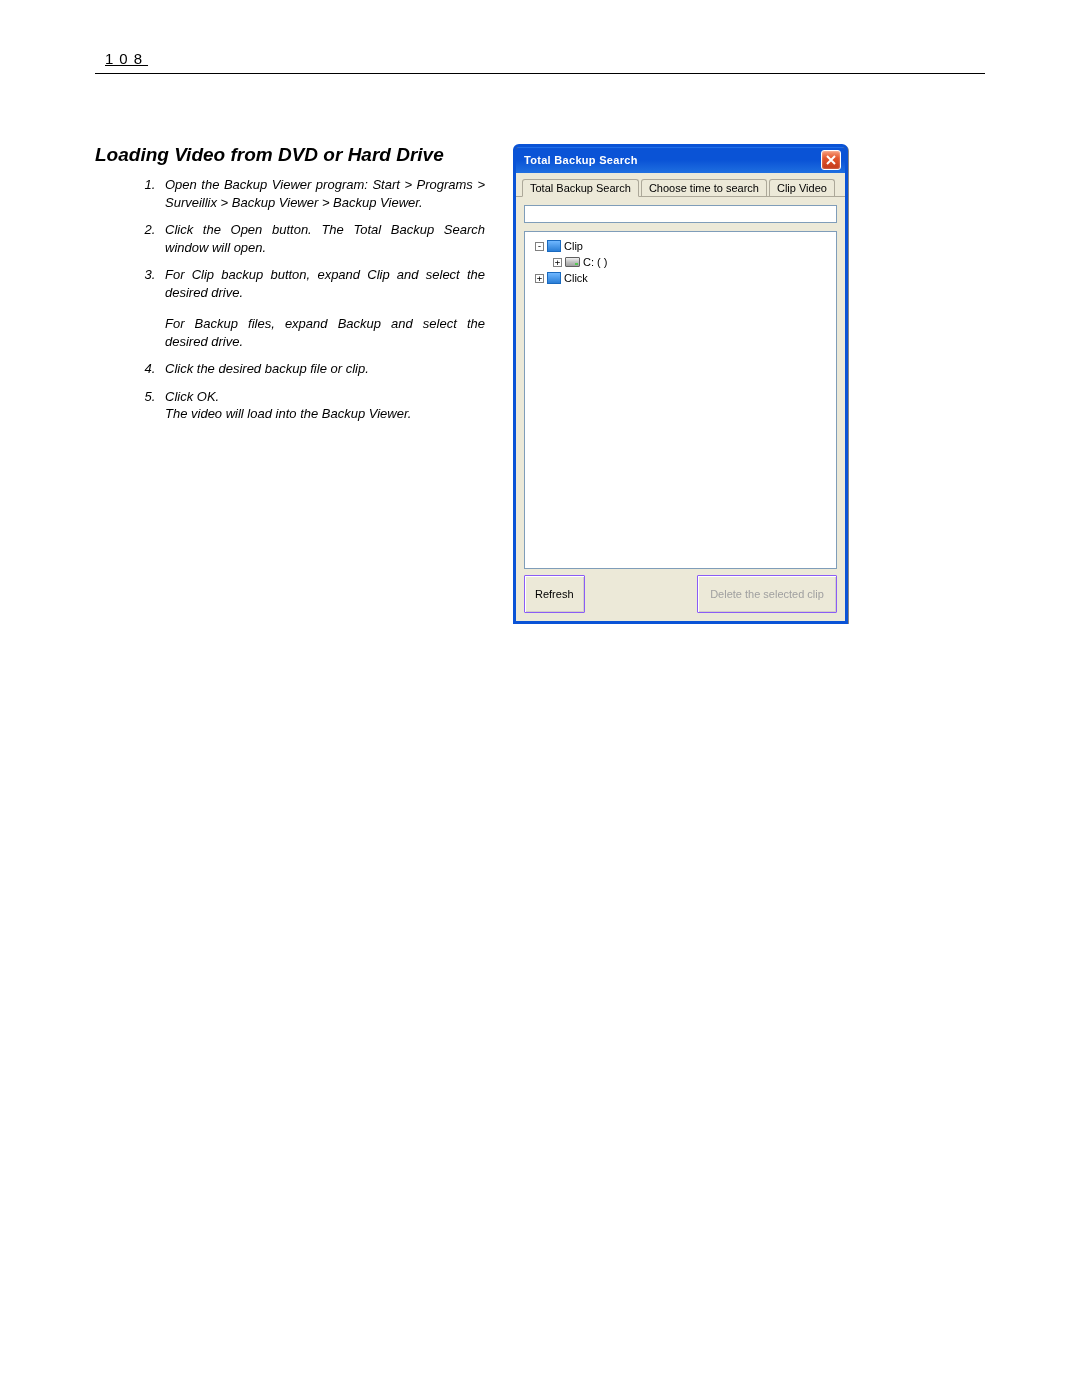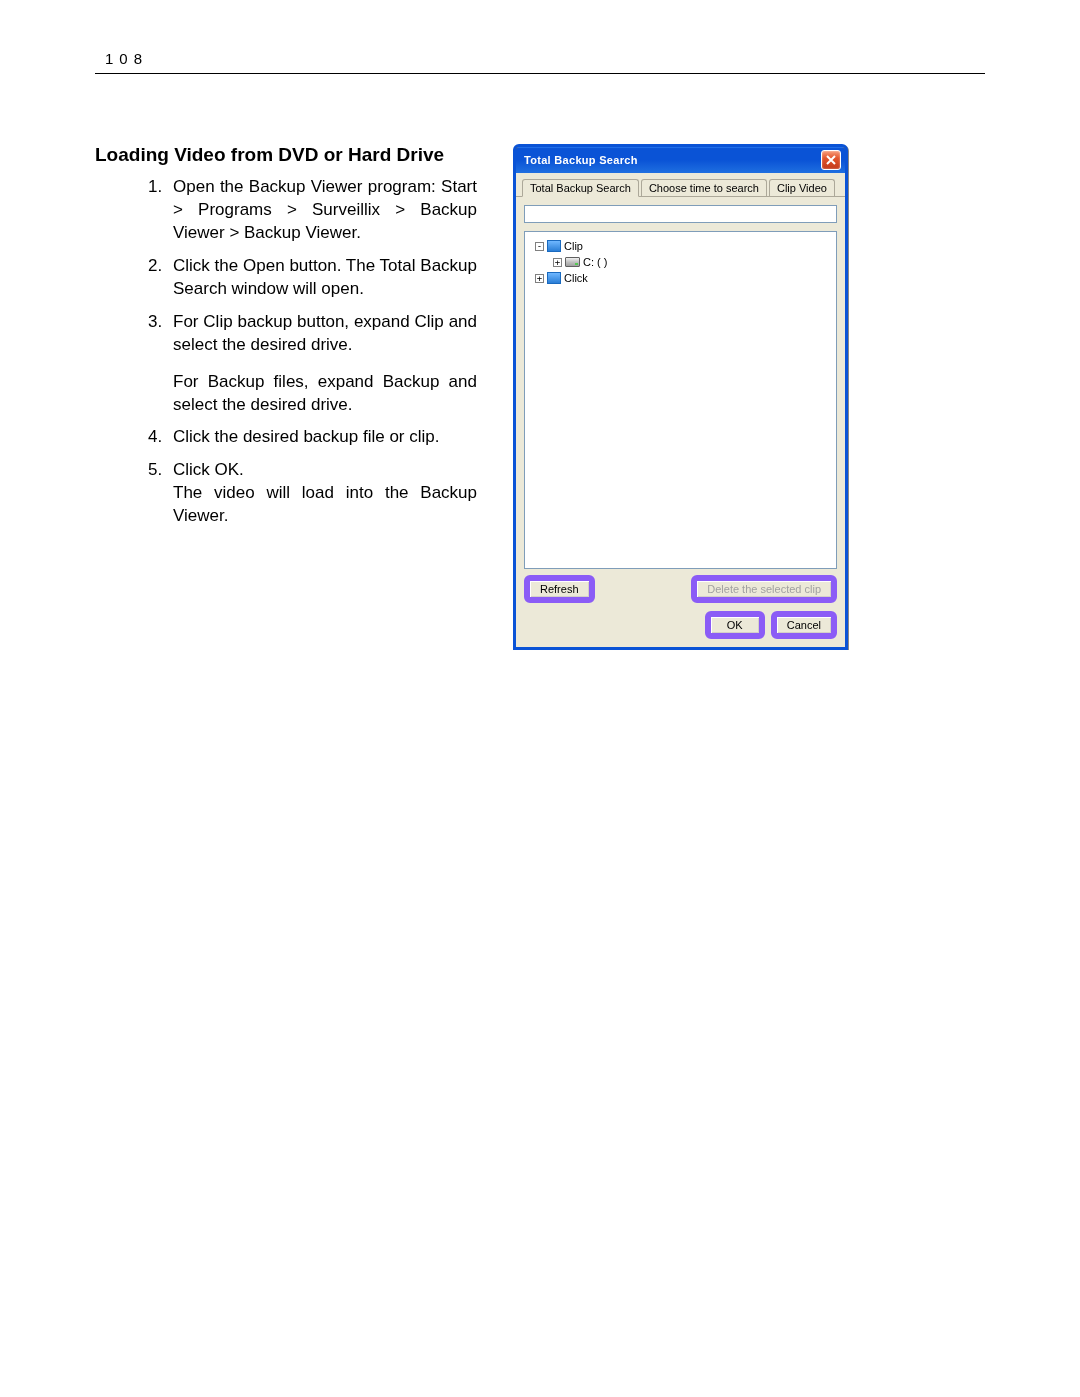--- a/index.html
+++ b/index.html
@@ -14,48 +14,50 @@
   }
   .page {
     padding: 50px 95px 0 95px;
   }
   .header {
     display: flex;
     align-items: baseline;
     border-bottom: 1px solid #000;
     padding-bottom: 6px;
     margin-bottom: 70px;
+    text-decoration: underline;
   }
   .page-number {
     font-family: Arial, Helvetica, sans-serif;
     font-size: 15px;
     letter-spacing: 6px;
     margin-left: 10px;
   }
   .content {
     display: flex;
     align-items: flex-start;
     gap: 28px;
   }
   .left-col {
     flex: 0 0 390px;
+    font-style: italic;
   }
   .right-col {
     flex: 0 0 335px;
   }
   h2.section-title {
     font-size: 19px;
     font-weight: bold;
     margin: 0 0 10px 0;
     font-family: Arial, Helvetica, sans-serif;
   }
   ol.steps {
-    margin: 8px;
+    margin: 0;
     padding-left: 64px;
-    font-size: 17px;
+    font-size: 13px;
     line-height: 1.35;
   }
   ol.steps li {
     margin-bottom: 10px;
     padding-left: 6px;
     text-align: justify;
   }
   ol.steps li .sub {
     display:block;
     margin-top: 14px;
@@ -182,23 +184,23 @@
     align-items: center;
     padding: 6px 0 0 0;
     gap: 6px;
   }
   .button-row.bottom {
     justify-content: flex-end;
     padding-top: 8px;
   }
   .xp-button {
     background: #ece9d8;
-    border: 6px solid #8b5cf6;
-    border-radius: 6px;
-    padding: 2px 10px;
+    border: 1px solid #8b5cf6;
+    border-radius: 1px;
+    padding: 12px 10px;
     font-size: 11px;
     box-shadow: inset 1px 1px 0 #fff, inset -1px -1px 0 #d4d0c8;
     cursor: pointer;
     min-width: 60px;
     text-align: center;
   }
   .xp-button.wide { min-width: 140px; margin-left: 19px; }
   .xp-button.disabled {
     color: #a0a0a0;
     background: #ece9d8;
@@ -278,23 +280,19 @@
               <span>Click</span>
             </div>
           </div>
 
           <div class="button-row">
             <div class="xp-button">Refresh</div>
             <div class="spacer"></div>
             <div class="xp-button wide disabled">Delete the selected clip</div>
           </div>
 
-          <div class="button-row bottom">
-            <div class="xp-button">OK</div>
-            <div class="xp-button">Cancel</div>
-          </div>
         </div>
 
       </div>
     </div>
 
   </div>
 </div>
 
 </body></html>

